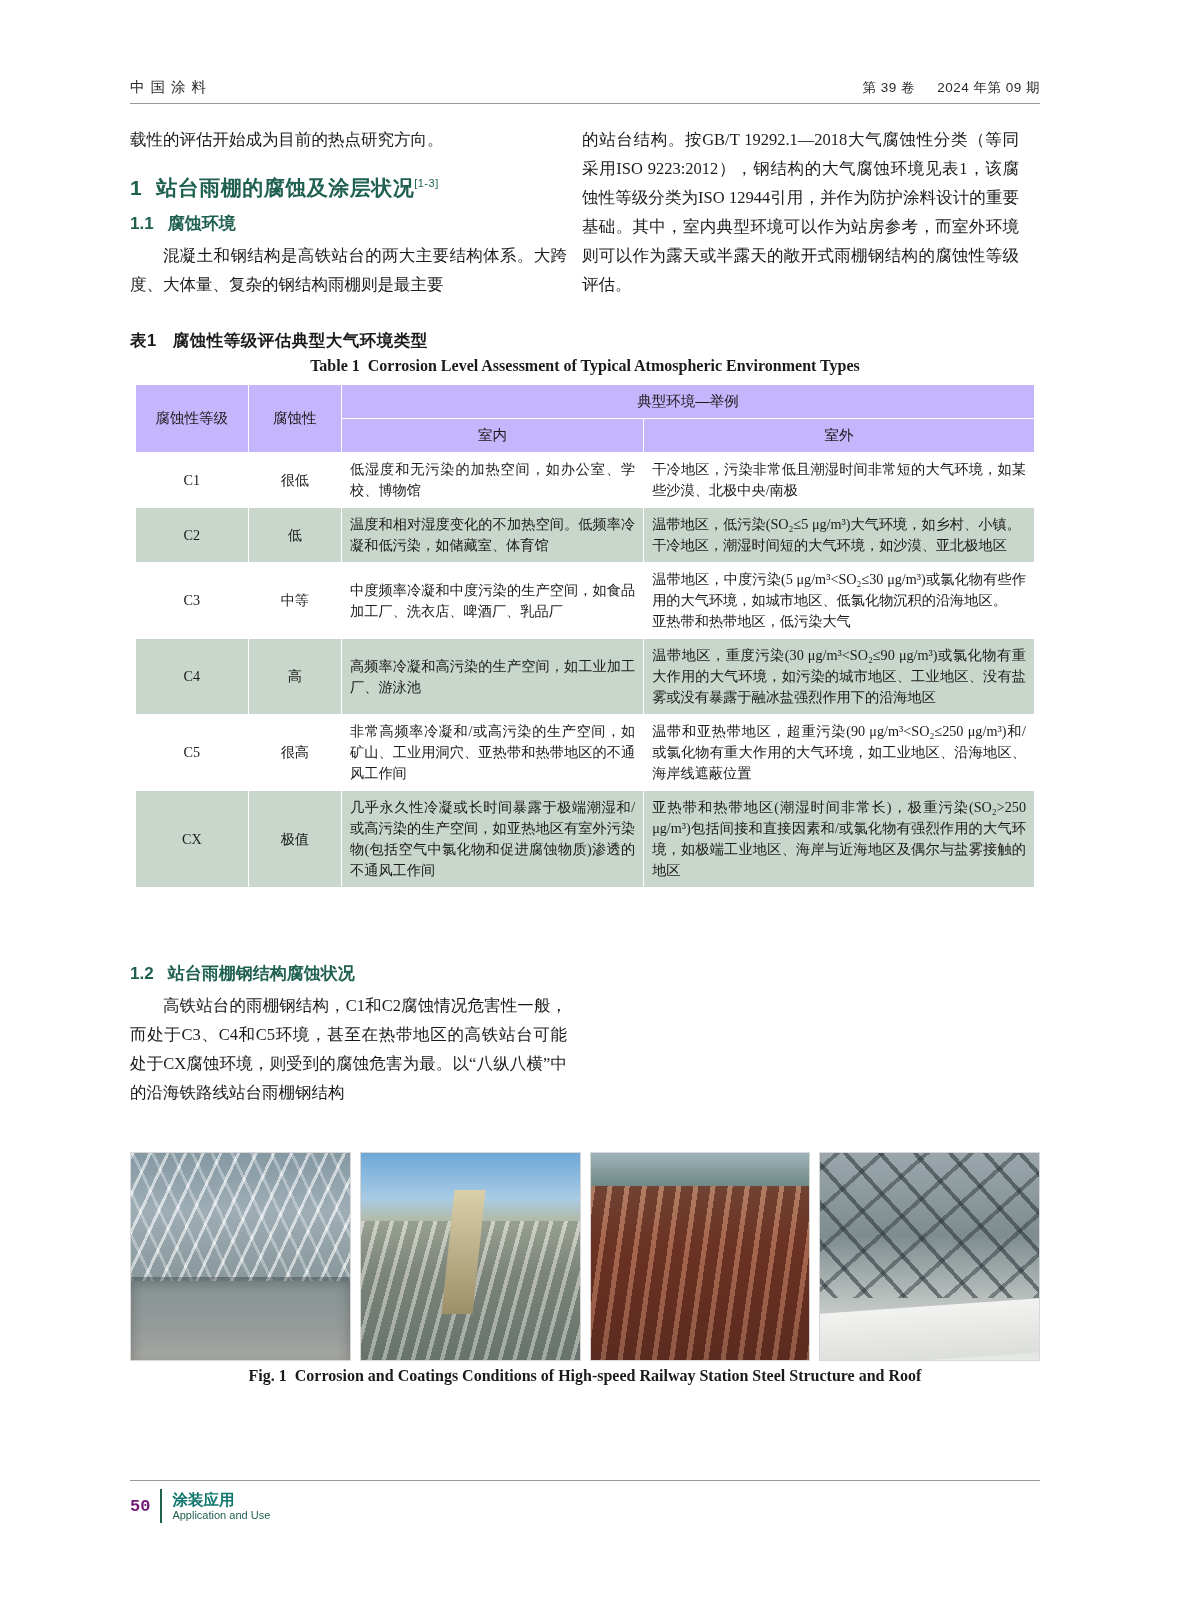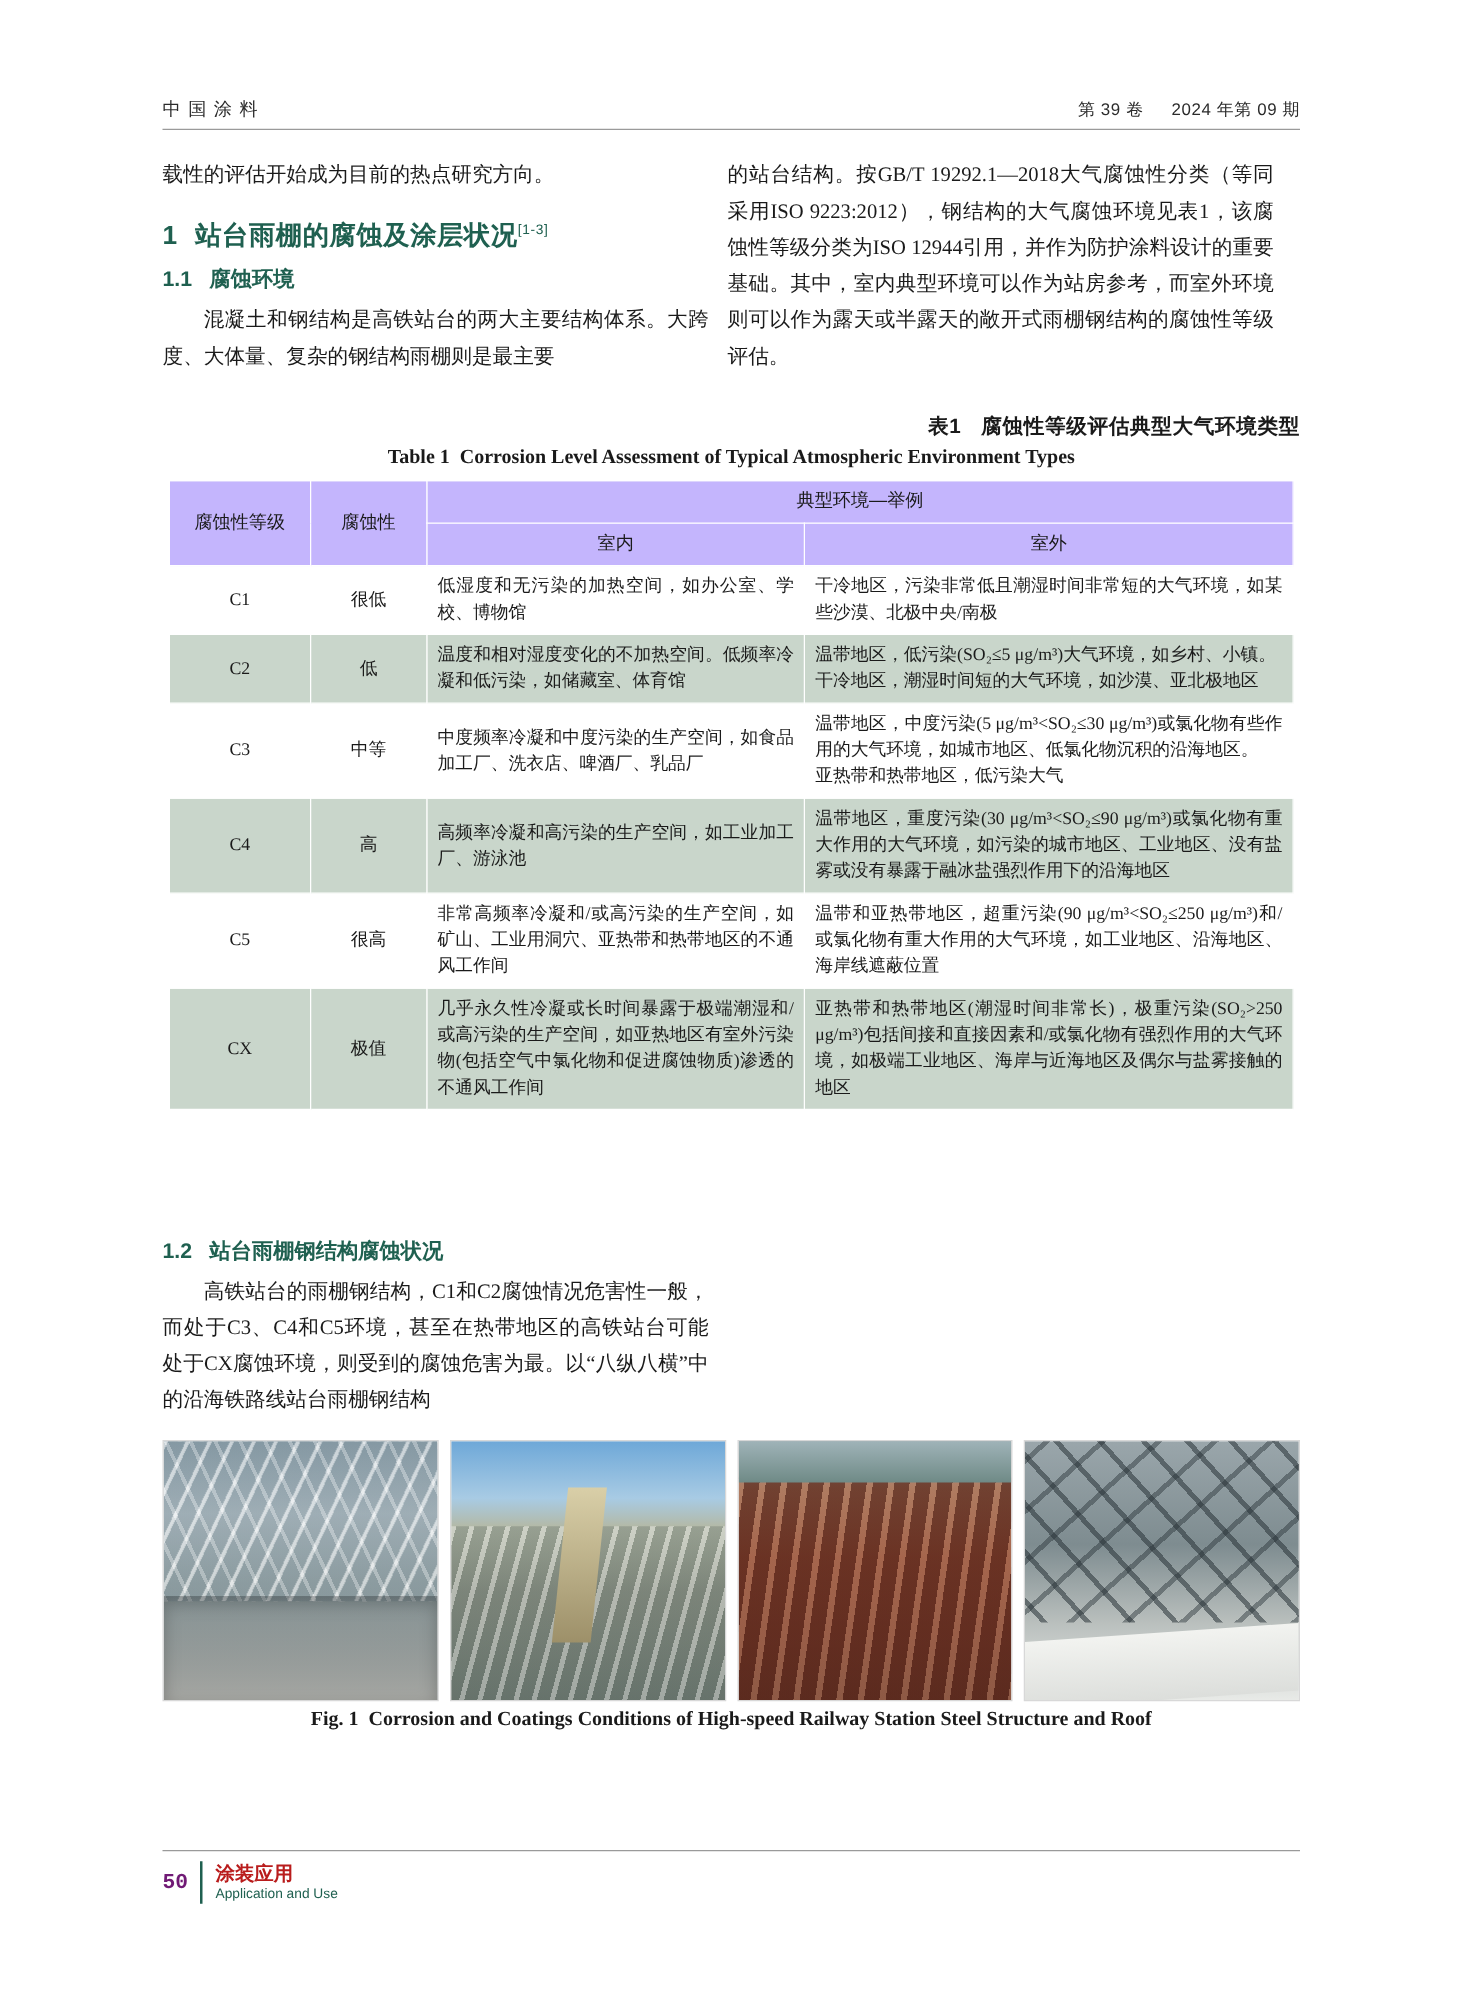--- a/index.html
+++ b/index.html
@@ -88,21 +88,21 @@
   h3.sub .num { margin-right: 14px; }
 
   
   .table-wrap {
     position: absolute;
     left: 130px;
     top: 330px;
     width: 910px;
   }
   .tbl-title-cn {
-    text-align: right;
+    text-align: left;
     font-family: "Liberation Sans", sans-serif;
     font-weight: bold;
     font-size: 16.5px;
     margin-bottom: 5px;
     letter-spacing: 0.5px;
   }
   .tbl-title-cn .lbl { margin-right: 16px; }
   .tbl-title-en {
     text-align: center;
     font-family: "Liberation Serif", serif;
@@ -135,21 +135,21 @@
   .c-level { text-align: center; width: 80px; }
   .c-in { width: 300px; }
   .c-out { width: 390px; }
   .cell-just { text-align: justify; text-justify: inter-ideograph; }
   .sub { font-size: 10px; vertical-align: sub; }
 
   
   .cols2 {
     position: absolute;
     left: 130px;
-    top: 983px;
+    top: 956px;
     width: 910px;
     display: flex;
     gap: 20px;
   }
 
   
   .figure {
     position: absolute;
     left: 130px;
     top: 1152px;
@@ -259,21 +259,21 @@
   }
   .footer .bar {
     width: 2px;
     height: 34px;
     background: #1f6050;
     margin-right: 10px;
   }
   .footer .ft-cn {
     font-family: "Liberation Sans", sans-serif;
     font-size: 15.5px;
-    color: #b91c1c;
+    color: #0f766e;
     font-weight: bold;
     line-height: 18px;
   }
   .footer .ft-en {
     font-family: Liberation Sans, sans-serif;
     font-size: 11px;
     color: #1f6050;
     line-height: 13px;
   }
   .ft-text { display: flex; flex-direction: column; justify-content: center; }

